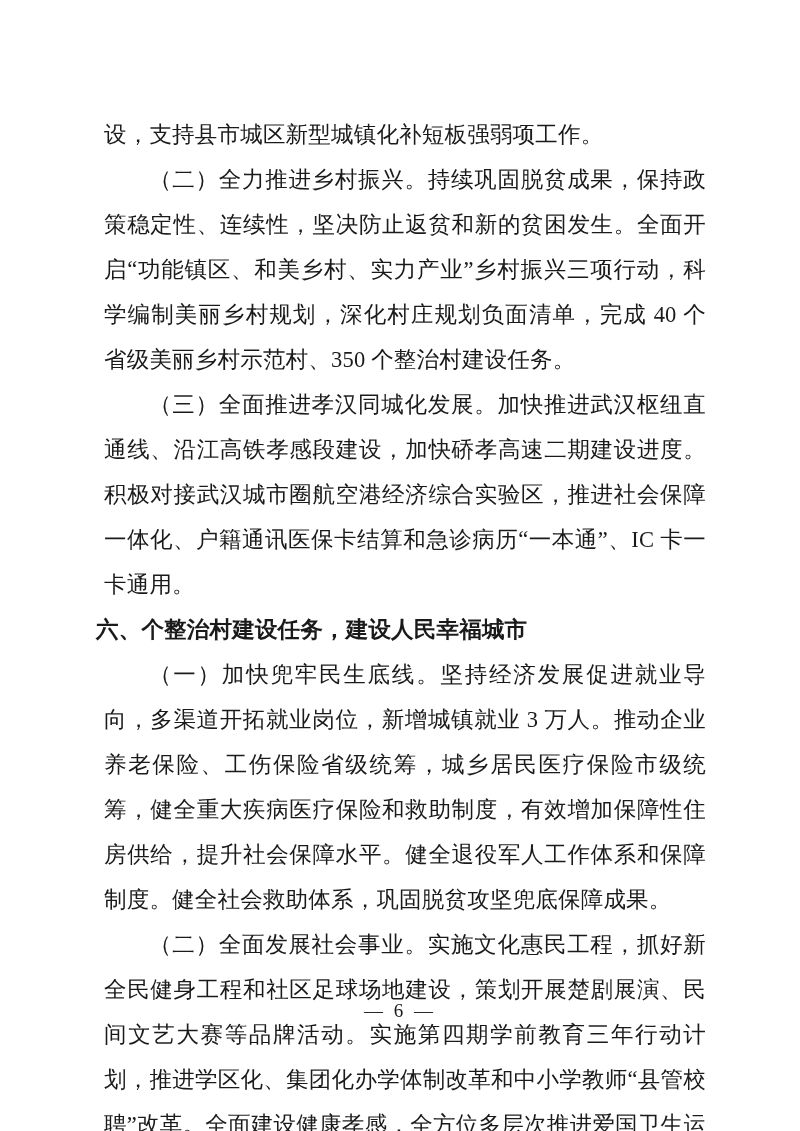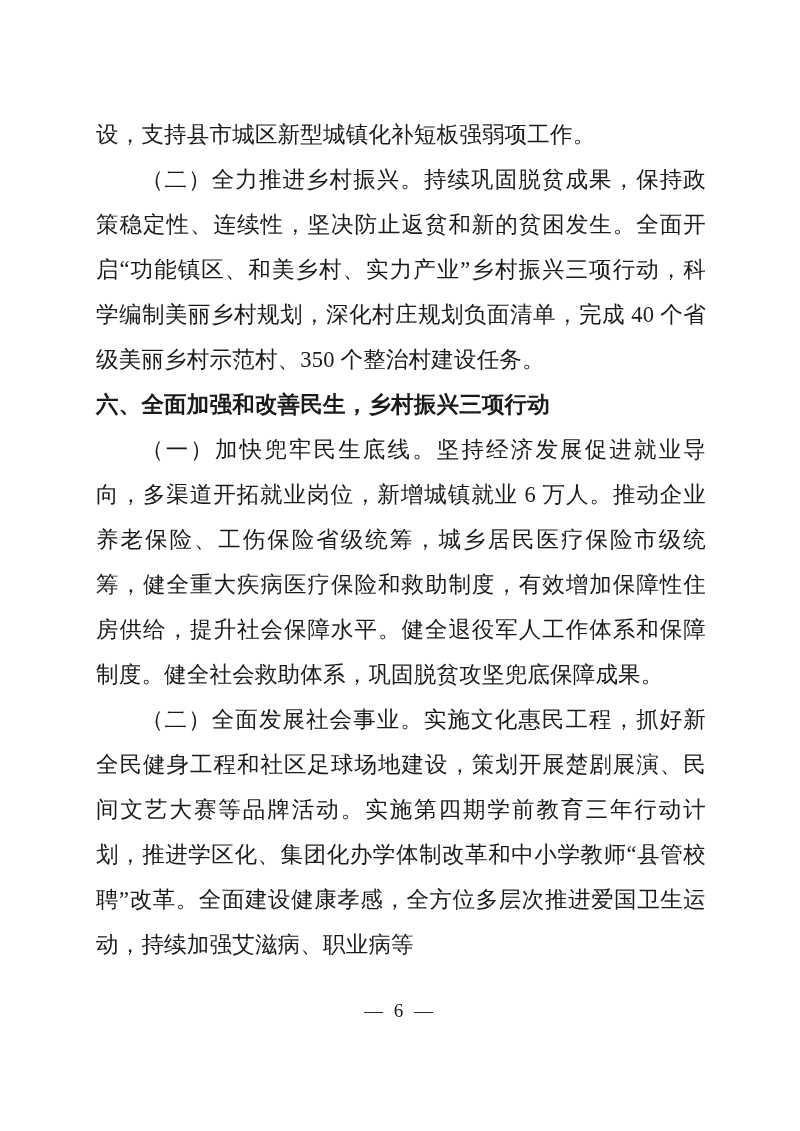--- a/index.html
+++ b/index.html
@@ -27,21 +27,21 @@
     position: absolute;
     left: 96px;
     top: 112px;
     width: 610px;
   }
   .para {
     font-size: 22.5px;
     line-height: 45px;
     text-align: justify;
     text-justify: inter-ideograph;
-    margin: 0 0 0 0;
+    margin: 0 0 0 8px;
     letter-spacing: 0.2px;
     font-family: "Liberation Serif", "DejaVu Serif", serif;
   }
   .para.indent {
     text-indent: 45px;
   }
   .heading {
     font-size: 22.5px;
     line-height: 45px;
     font-weight: bold;
@@ -65,20 +65,21 @@
     display: inline-block;
   }
 </style>
 </head>
 <body>
 
 <div class="page">
   <div class="content">
     <p class="para">设，支持县市城区新型城镇化补短板强弱项工作。</p>
     <p class="para indent">（二）全力推进乡村振兴。持续巩固脱贫成果，保持政策稳定性、连续性，坚决防止返贫和新的贫困发生。全面开启“功能镇区、和美乡村、实力产业”乡村振兴三项行动，科学编制美丽乡村规划，深化村庄规划负面清单，完成 40 个省级美丽乡村示范村、350 个整治村建设任务。</p>
-    <p class="heading">六、全面加强和改善民生，乡村振兴三项行动</p>
-    <p class="para indent">（一）加快兜牢民生底线。坚持经济发展促进就业导向，多渠道开拓就业岗位，新增城镇就业 6 万人。推动企业养老保险、工伤保险省级统筹，城乡居民医疗保险市级统筹，健全重大疾病医疗保险和救助制度，有效增加保障性住房供给，提升社会保障水平。健全退役军人工作体系和保障制度。健全社会救助体系，巩固脱贫攻坚兜底保障成果。</p>
+    <p class="para indent">（三）全面推进孝汉同城化发展。加快推进武汉枢纽直通线、沿江高铁孝感段建设，加快硚孝高速二期建设进度。积极对接武汉城市圈航空港经济综合实验区，推进社会保障一体化、户籍通讯医保卡结算和急诊病历“一本通”、IC 卡一卡通用。</p>
+    <p class="heading">六、个整治村建设任务，建设人民幸福城市</p>
+    <p class="para indent">（一）加快兜牢民生底线。坚持经济发展促进就业导向，多渠道开拓就业岗位，新增城镇就业 3 万人。推动企业养老保险、工伤保险省级统筹，城乡居民医疗保险市级统筹，健全重大疾病医疗保险和救助制度，有效增加保障性住房供给，提升社会保障水平。健全退役军人工作体系和保障制度。健全社会救助体系，巩固脱贫攻坚兜底保障成果。</p>
     <p class="para indent">（二）全面发展社会事业。实施文化惠民工程，抓好新全民健身工程和社区足球场地建设，策划开展楚剧展演、民间文艺大赛等品牌活动。实施第四期学前教育三年行动计划，推进学区化、集团化办学体制改革和中小学教师“县管校聘”改革。全面建设健康孝感，全方位多层次推进爱国卫生运动，持续加强艾滋病、职业病等</p>
   </div>
   <div class="footer">
     <span class="pagenum-wrap">— 6 —</span>
   </div>
 </div>
 
 </body></html>

